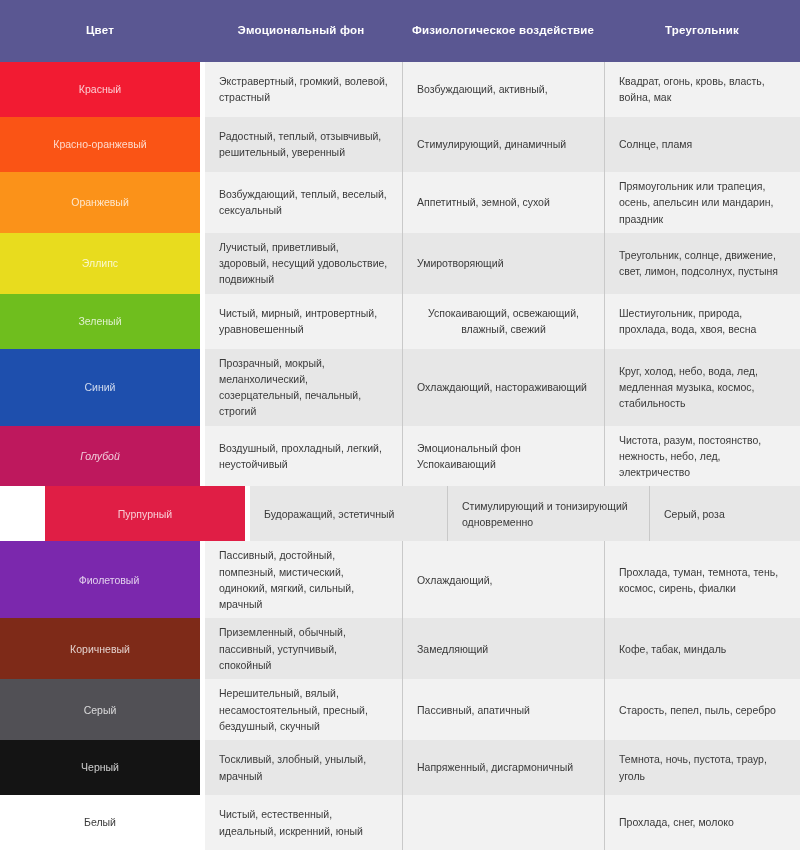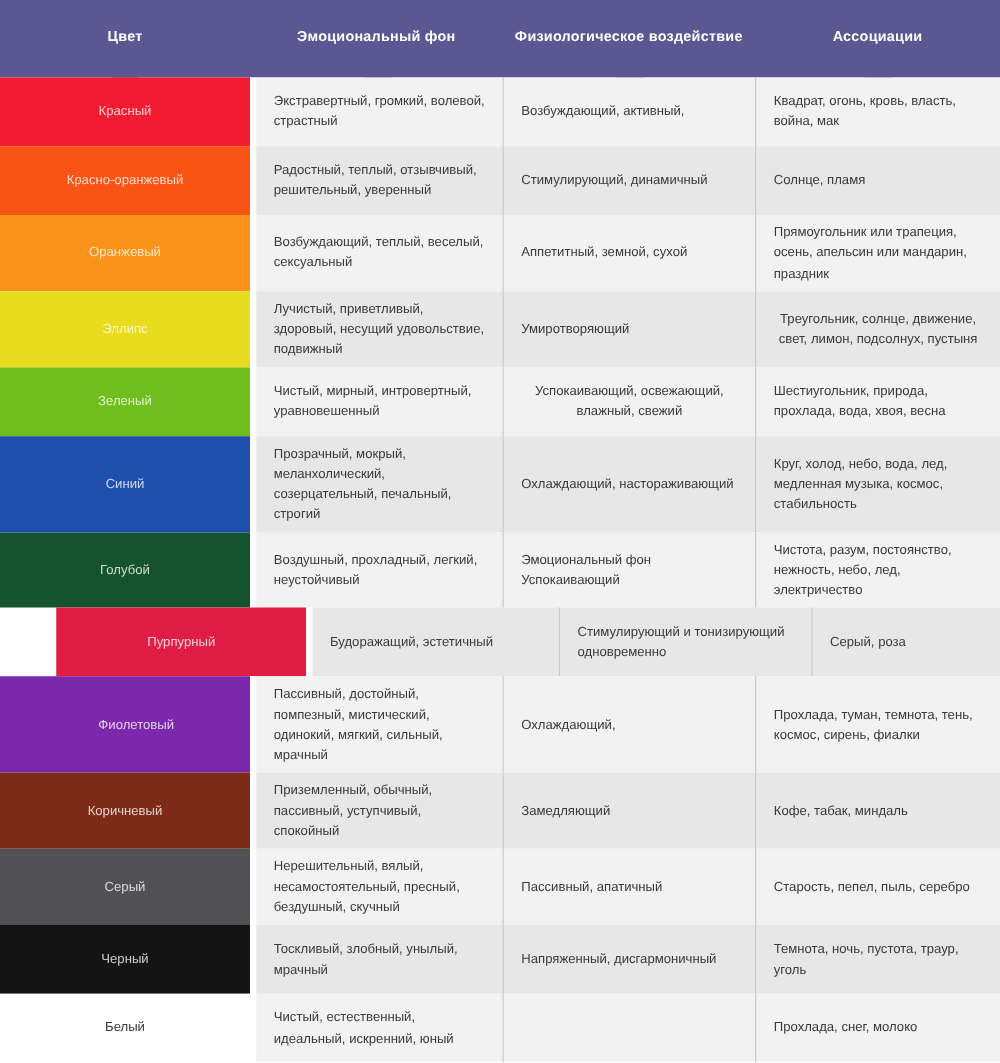--- a/index.html
+++ b/index.html
@@ -139,21 +139,21 @@
     <div class="header-cell c1">
       <span>Цвет</span>
     </div>
     <div class="header-cell c2">
       <span>Эмоциональный фон</span>
     </div>
     <div class="header-cell c3">
       <span>Физиологическое воздействие</span>
     </div>
     <div class="header-cell c4">
-      <span>Ассоциации</span>
+      <span>Треугольник</span>
     </div>
 
     <div class="header-arrows">
       <span class="header-arrow a1" style="border-top-color: rgb(90, 87, 146);"></span>
       <span class="header-arrow a2" style="border-top-color: rgb(90, 87, 146);"></span>
       <span class="header-arrow a3" style="border-top-color: rgb(90, 87, 146);"></span>
       <span class="header-arrow a4" style="border-top-color: rgb(90, 87, 146);"></span>
     </div>
   </div>
 
@@ -207,21 +207,21 @@
         <div class="swatch" style="background: rgb(232, 220, 30);">
           <span class="swatch-label">Эллипс</span>
         </div>
         <div class="gutter"></div>
         <div class="cell-text c2 first-text" style="background: rgb(231, 231, 231);">
           <p>Лучистый, приветливый, здоровый, несущий удовольствие, подвижный</p>
         </div>
         <div class="cell-text c3" style="background: rgb(231, 231, 231);">
           <p>Умиротворяющий</p>
         </div>
-        <div class="cell-text c4" style="background: rgb(231, 231, 231); text-align: center;">
+        <div class="cell-text c4" style="background: rgb(231, 231, 231);">
           <p>Треугольник, солнце, движение, свет, лимон, подсолнух, пустыня</p>
         </div>
       </div>
       <div class="table-row shade-a" style="flex: 1 1 0px;">
         <div class="swatch" style="background: rgb(111, 190, 30);">
           <span class="swatch-label">Зеленый</span>
         </div>
         <div class="gutter"></div>
         <div class="cell-text c2 first-text" style="background: rgb(242, 242, 242);">
           <p>Чистый, мирный, интровертный, уравновешенный</p>
@@ -242,21 +242,21 @@
           <p>Прозрачный, мокрый, меланхолический, созерцательный, печальный, строгий</p>
         </div>
         <div class="cell-text c3" style="background: rgb(231, 231, 231);">
           <p>Охлаждающий, настораживающий</p>
         </div>
         <div class="cell-text c4" style="background: rgb(231, 231, 231);">
           <p>Круг, холод, небо, вода, лед, медленная музыка, космос, стабильность</p>
         </div>
       </div>
       <div class="table-row shade-a" style="flex: 1 1 0px;">
-        <div class="swatch" style="background: #14532d;">
+        <div class="swatch" style="background: #be185d; font-style: italic;">
           <span class="swatch-label">Голубой</span>
         </div>
         <div class="gutter"></div>
         <div class="cell-text c2 first-text" style="background: rgb(242, 242, 242);">
           <p>Воздушный, прохладный, легкий, неустойчивый</p>
         </div>
         <div class="cell-text c3" style="background: rgb(242, 242, 242);">
           <p>Эмоциональный фон Успокаивающий</p>
         </div>
         <div class="cell-text c4" style="background: rgb(242, 242, 242);">

